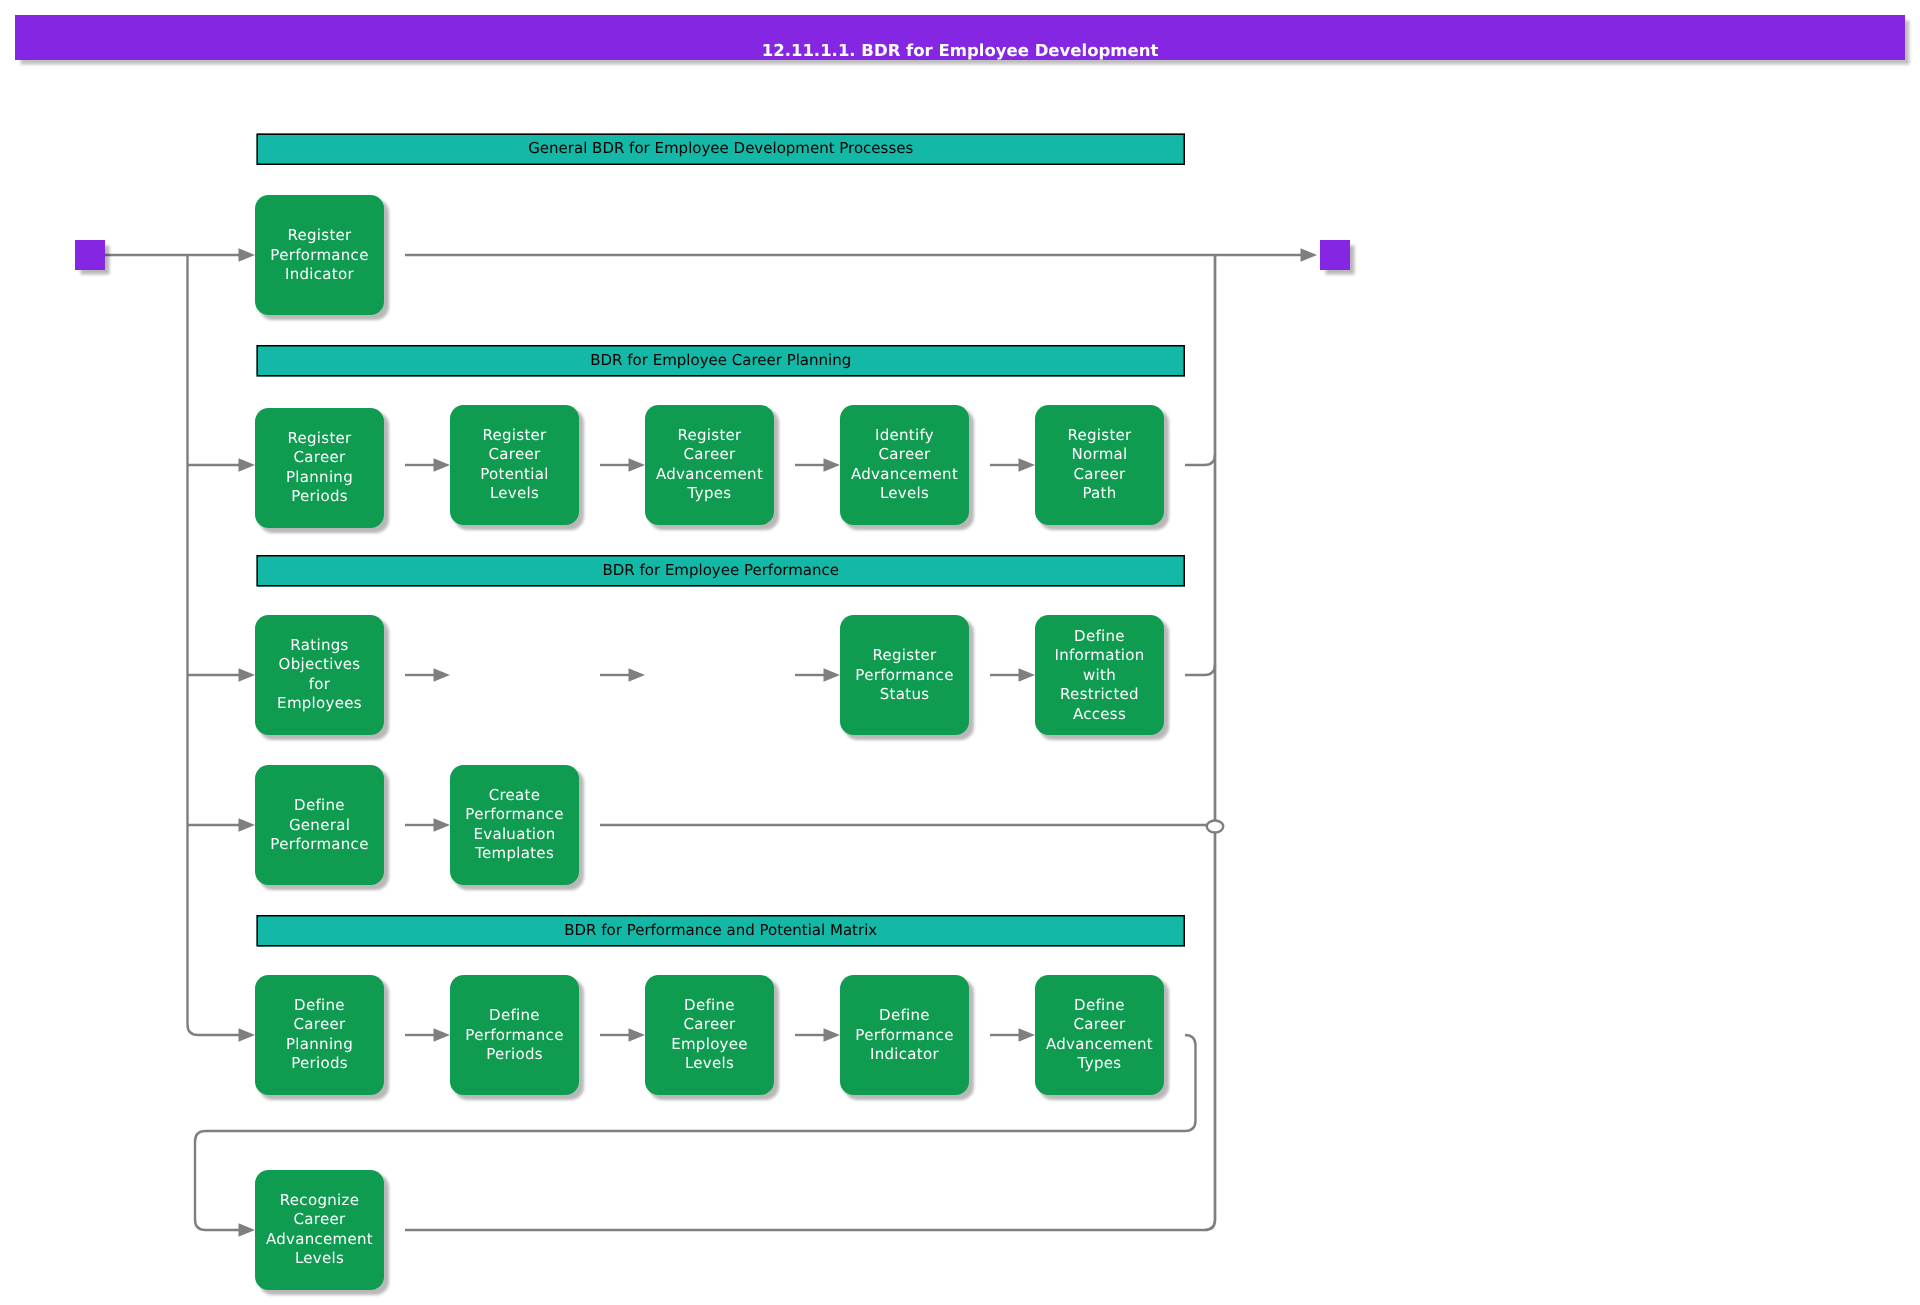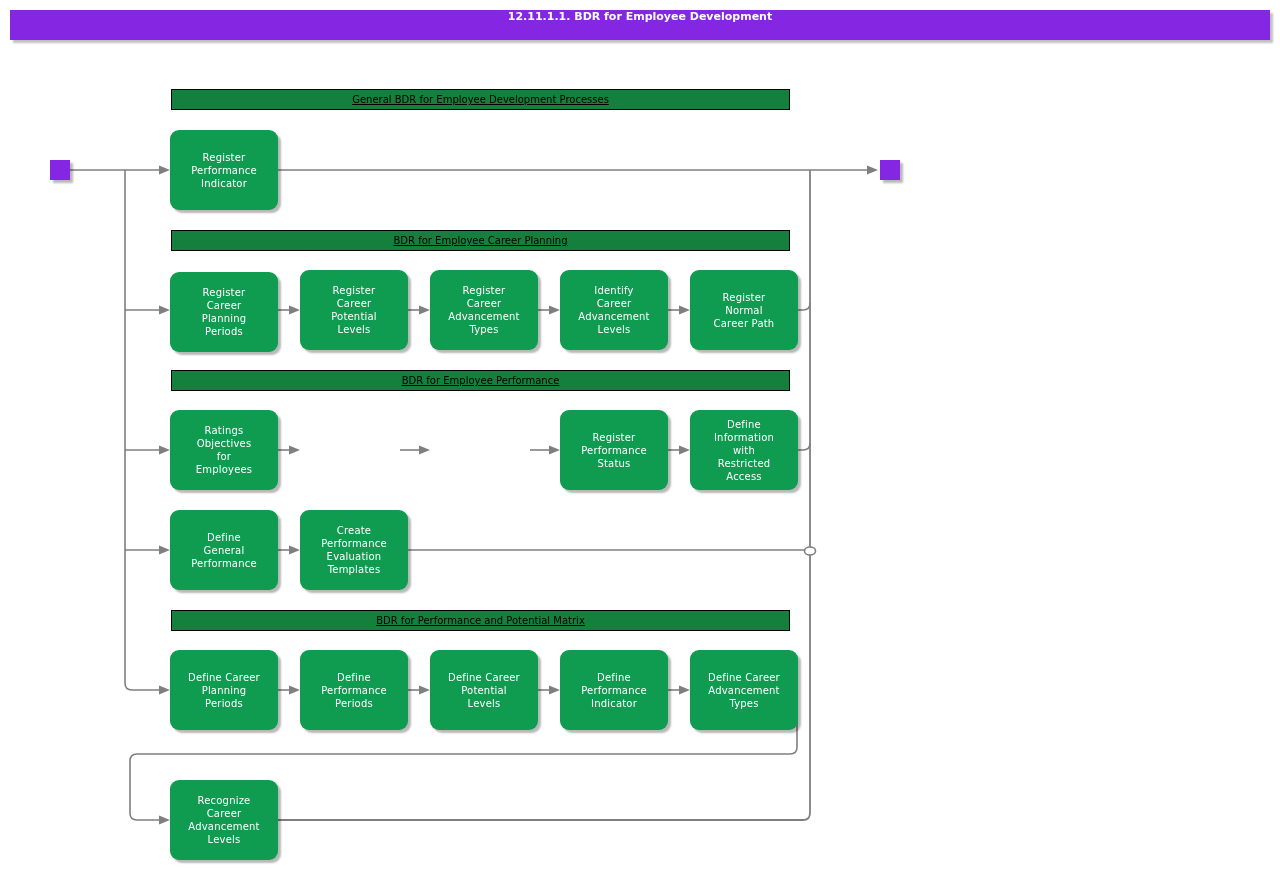--- a/index.html
+++ b/index.html
@@ -4,34 +4,34 @@
 <style>
   html,body{margin:0;padding:0;background:#ffffff;}
   #canvas{
     position:relative;width:1280px;height:870px;background:#ffffff;overflow:hidden;
     font-family:"DejaVu Sans","Liberation Sans",sans-serif;
   }
   
   .title-bar{
     position:absolute;left:10px;top:10px;width:1260px;height:30px;
     background:#8527E2;color:#ffffff;font-size:11px;font-weight:bold;
-    display:flex;align-items:flex-start;justify-content:center;
+    display:flex;align-items:flex-end;justify-content:center;
     box-shadow:3px 3px 2px rgba(0,0,0,0.25);
   }
   
   #wires{position:absolute;left:0;top:0;z-index:1;}
   
   .section-header{
     position:absolute;left:171px;width:617px;height:19px;
-    background:#15803d;border:1px solid #000000;color:#000000;font-size:10px;
-    display:flex;align-items:center;justify-content:center;z-index:2;text-decoration:underline;
+    background:#14b8a6;border:1px solid #000000;color:#000000;font-size:10px;
+    display:flex;align-items:center;justify-content:center;z-index:2;
   }
   
   .task{
-    position:absolute;width:108px;height:80px;border-radius:9px;
+    position:absolute;width:86px;height:80px;border-radius:9px;
     background:#0F9B50;color:#ffffff;font-size:10px;line-height:13px;
     display:flex;align-items:center;justify-content:center;text-align:center;
     padding:18px;box-sizing:border-box;
     box-shadow:3px 3px 2px rgba(0,0,0,0.28);z-index:2;
     letter-spacing:0.2px;
   }
   
   .event-square{
     position:absolute;width:20px;height:20px;background:#8527E2;
     box-shadow:3px 3px 2px rgba(0,0,0,0.28);z-index:2;
@@ -135,19 +135,19 @@
 
   <div class="task" style="left:170px;top:410px">Ratings Objectives for Employees</div>
   <div class="task" style="left:560px;top:410px">Register Performance Status</div>
   <div class="task" style="left:690px;top:410px">Define Information with Restricted Access</div>
 
   <div class="task" style="left:170px;top:510px">Define General Performance</div>
   <div class="task" style="left:300px;top:510px">Create Performance Evaluation Templates</div>
 
   <div class="task" style="left:170px;top:650px">Define Career Planning Periods</div>
   <div class="task" style="left:300px;top:650px">Define Performance Periods</div>
-  <div class="task" style="left:430px;top:650px">Define Career Potential Levels</div>
+  <div class="task" style="left:430px;top:650px">Define Career Employee Levels</div>
   <div class="task" style="left:560px;top:650px">Define Performance Indicator</div>
   <div class="task" style="left:690px;top:650px">Define Career Advancement Types</div>
 
   <div class="task" style="left:170px;top:780px">Recognize Career Advancement Levels</div>
 
 </div>
 
 </body></html>

